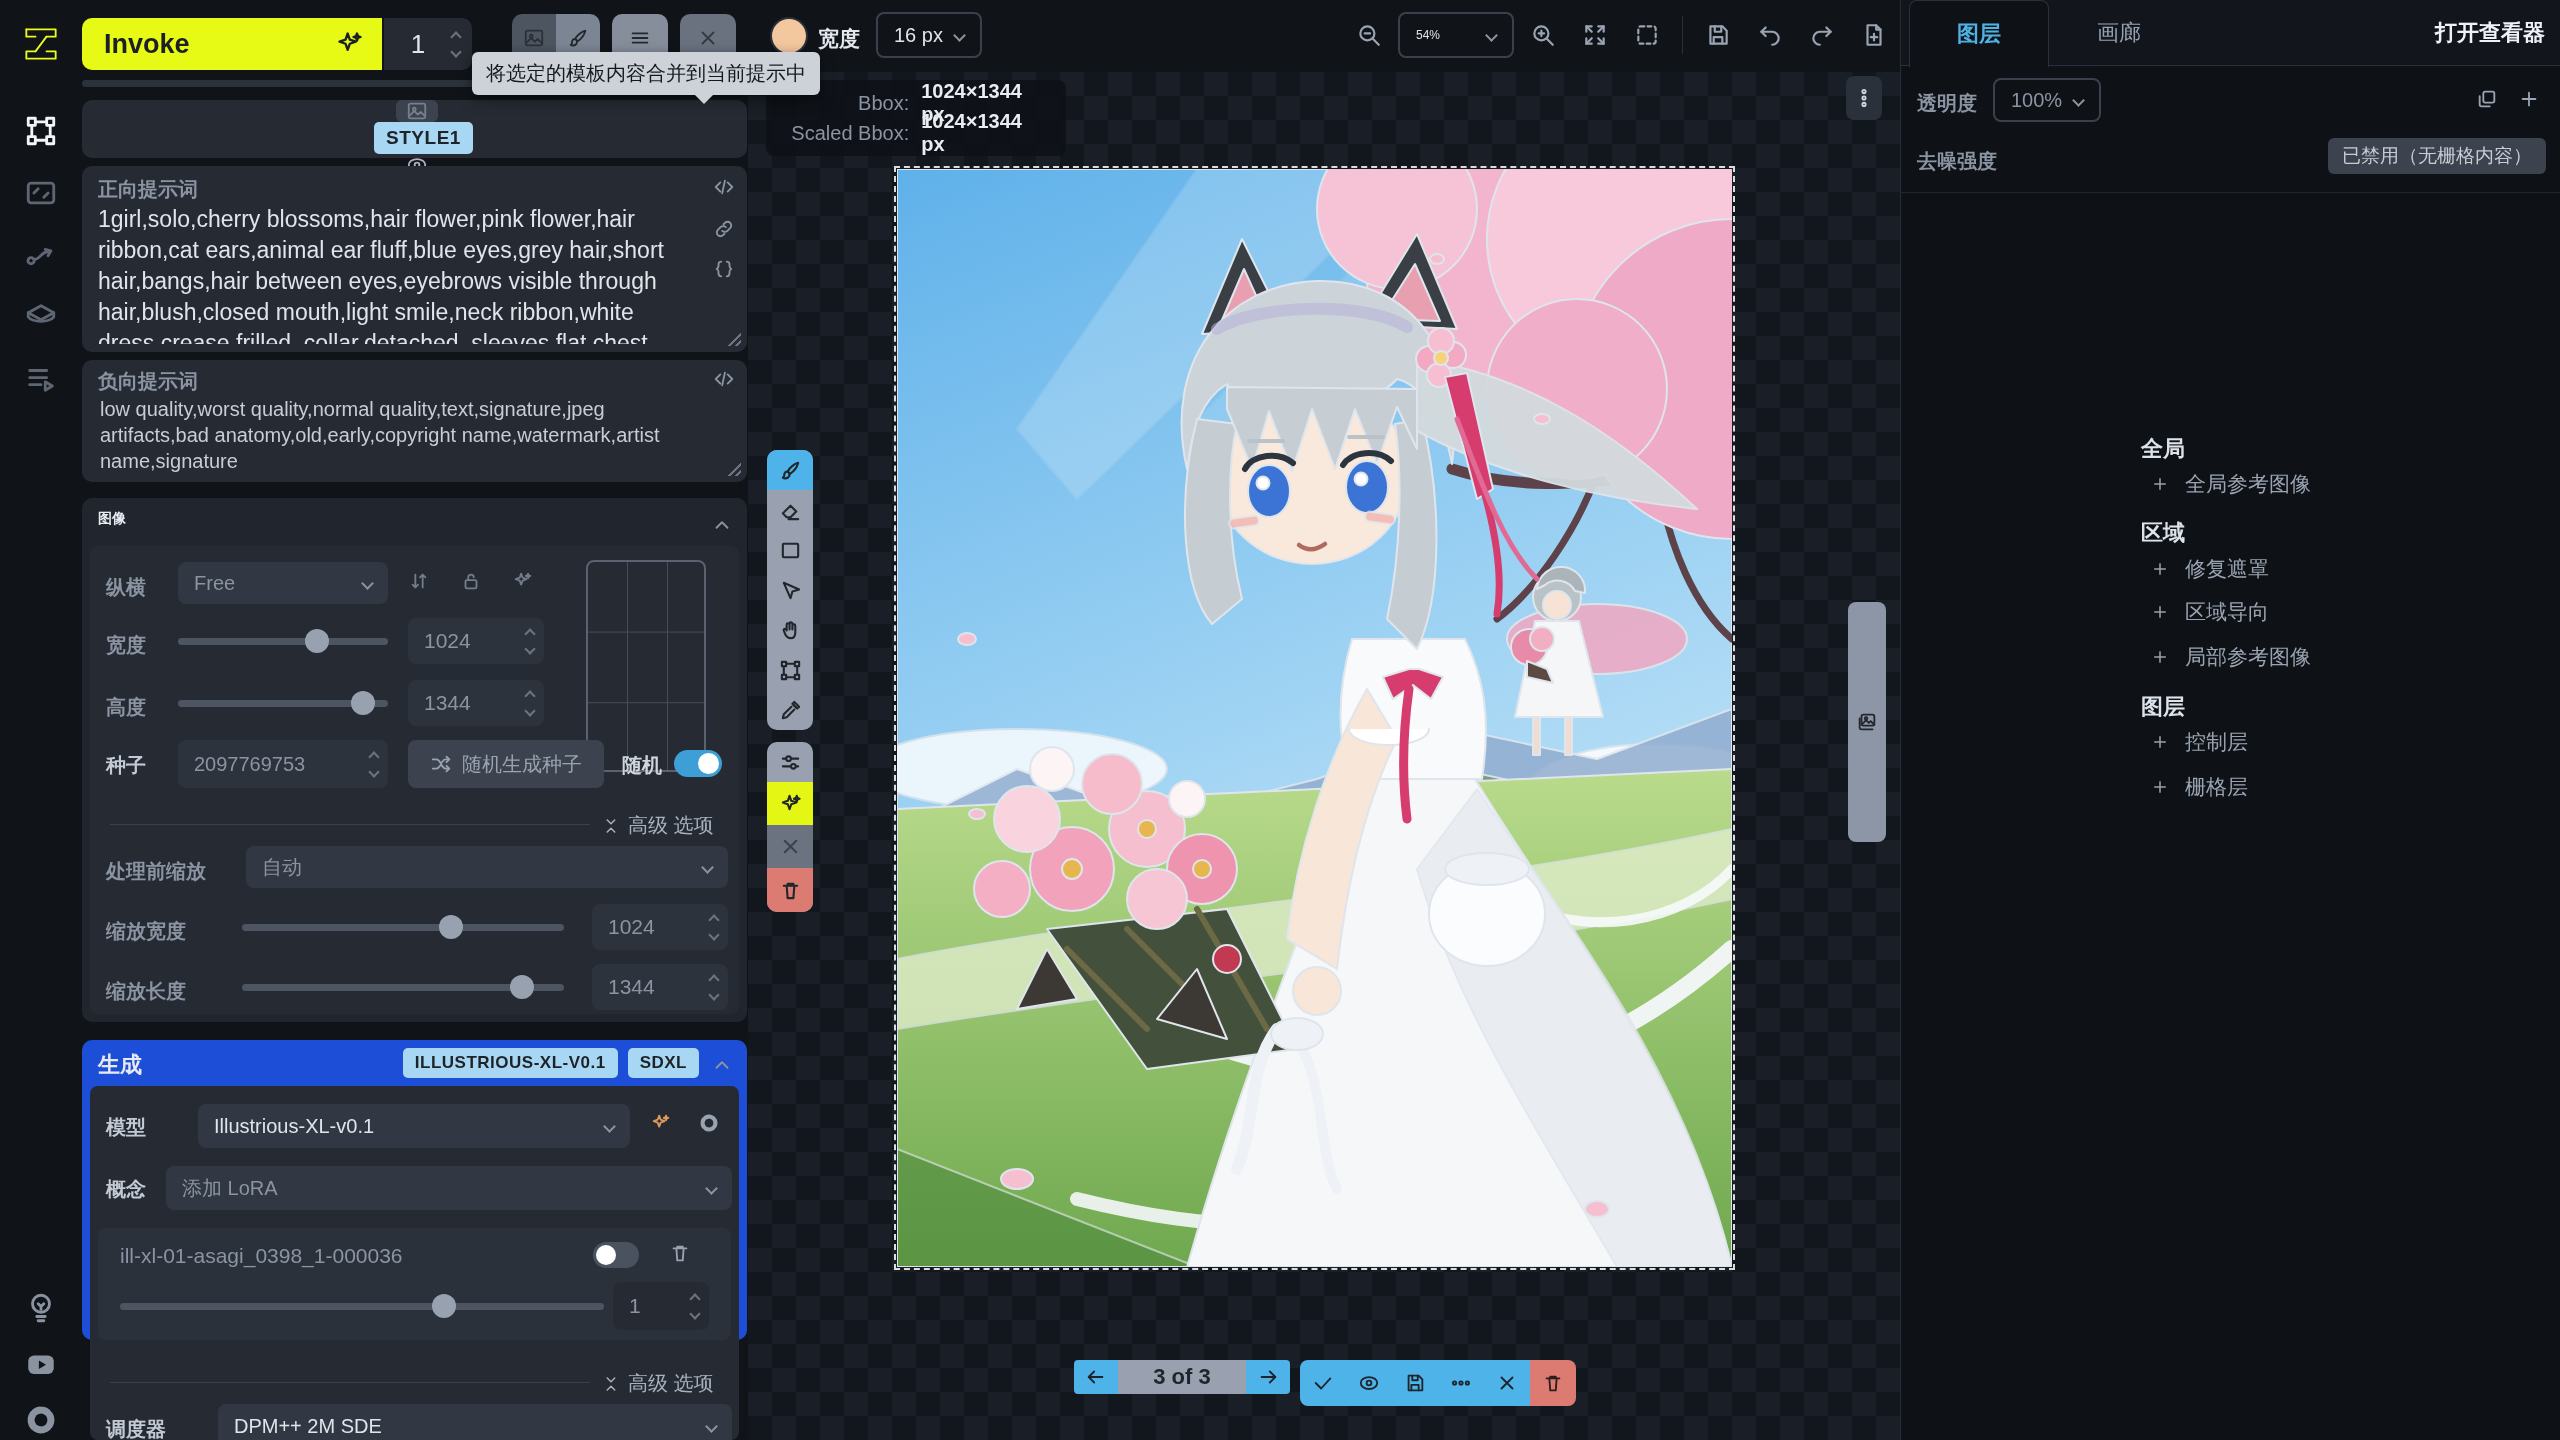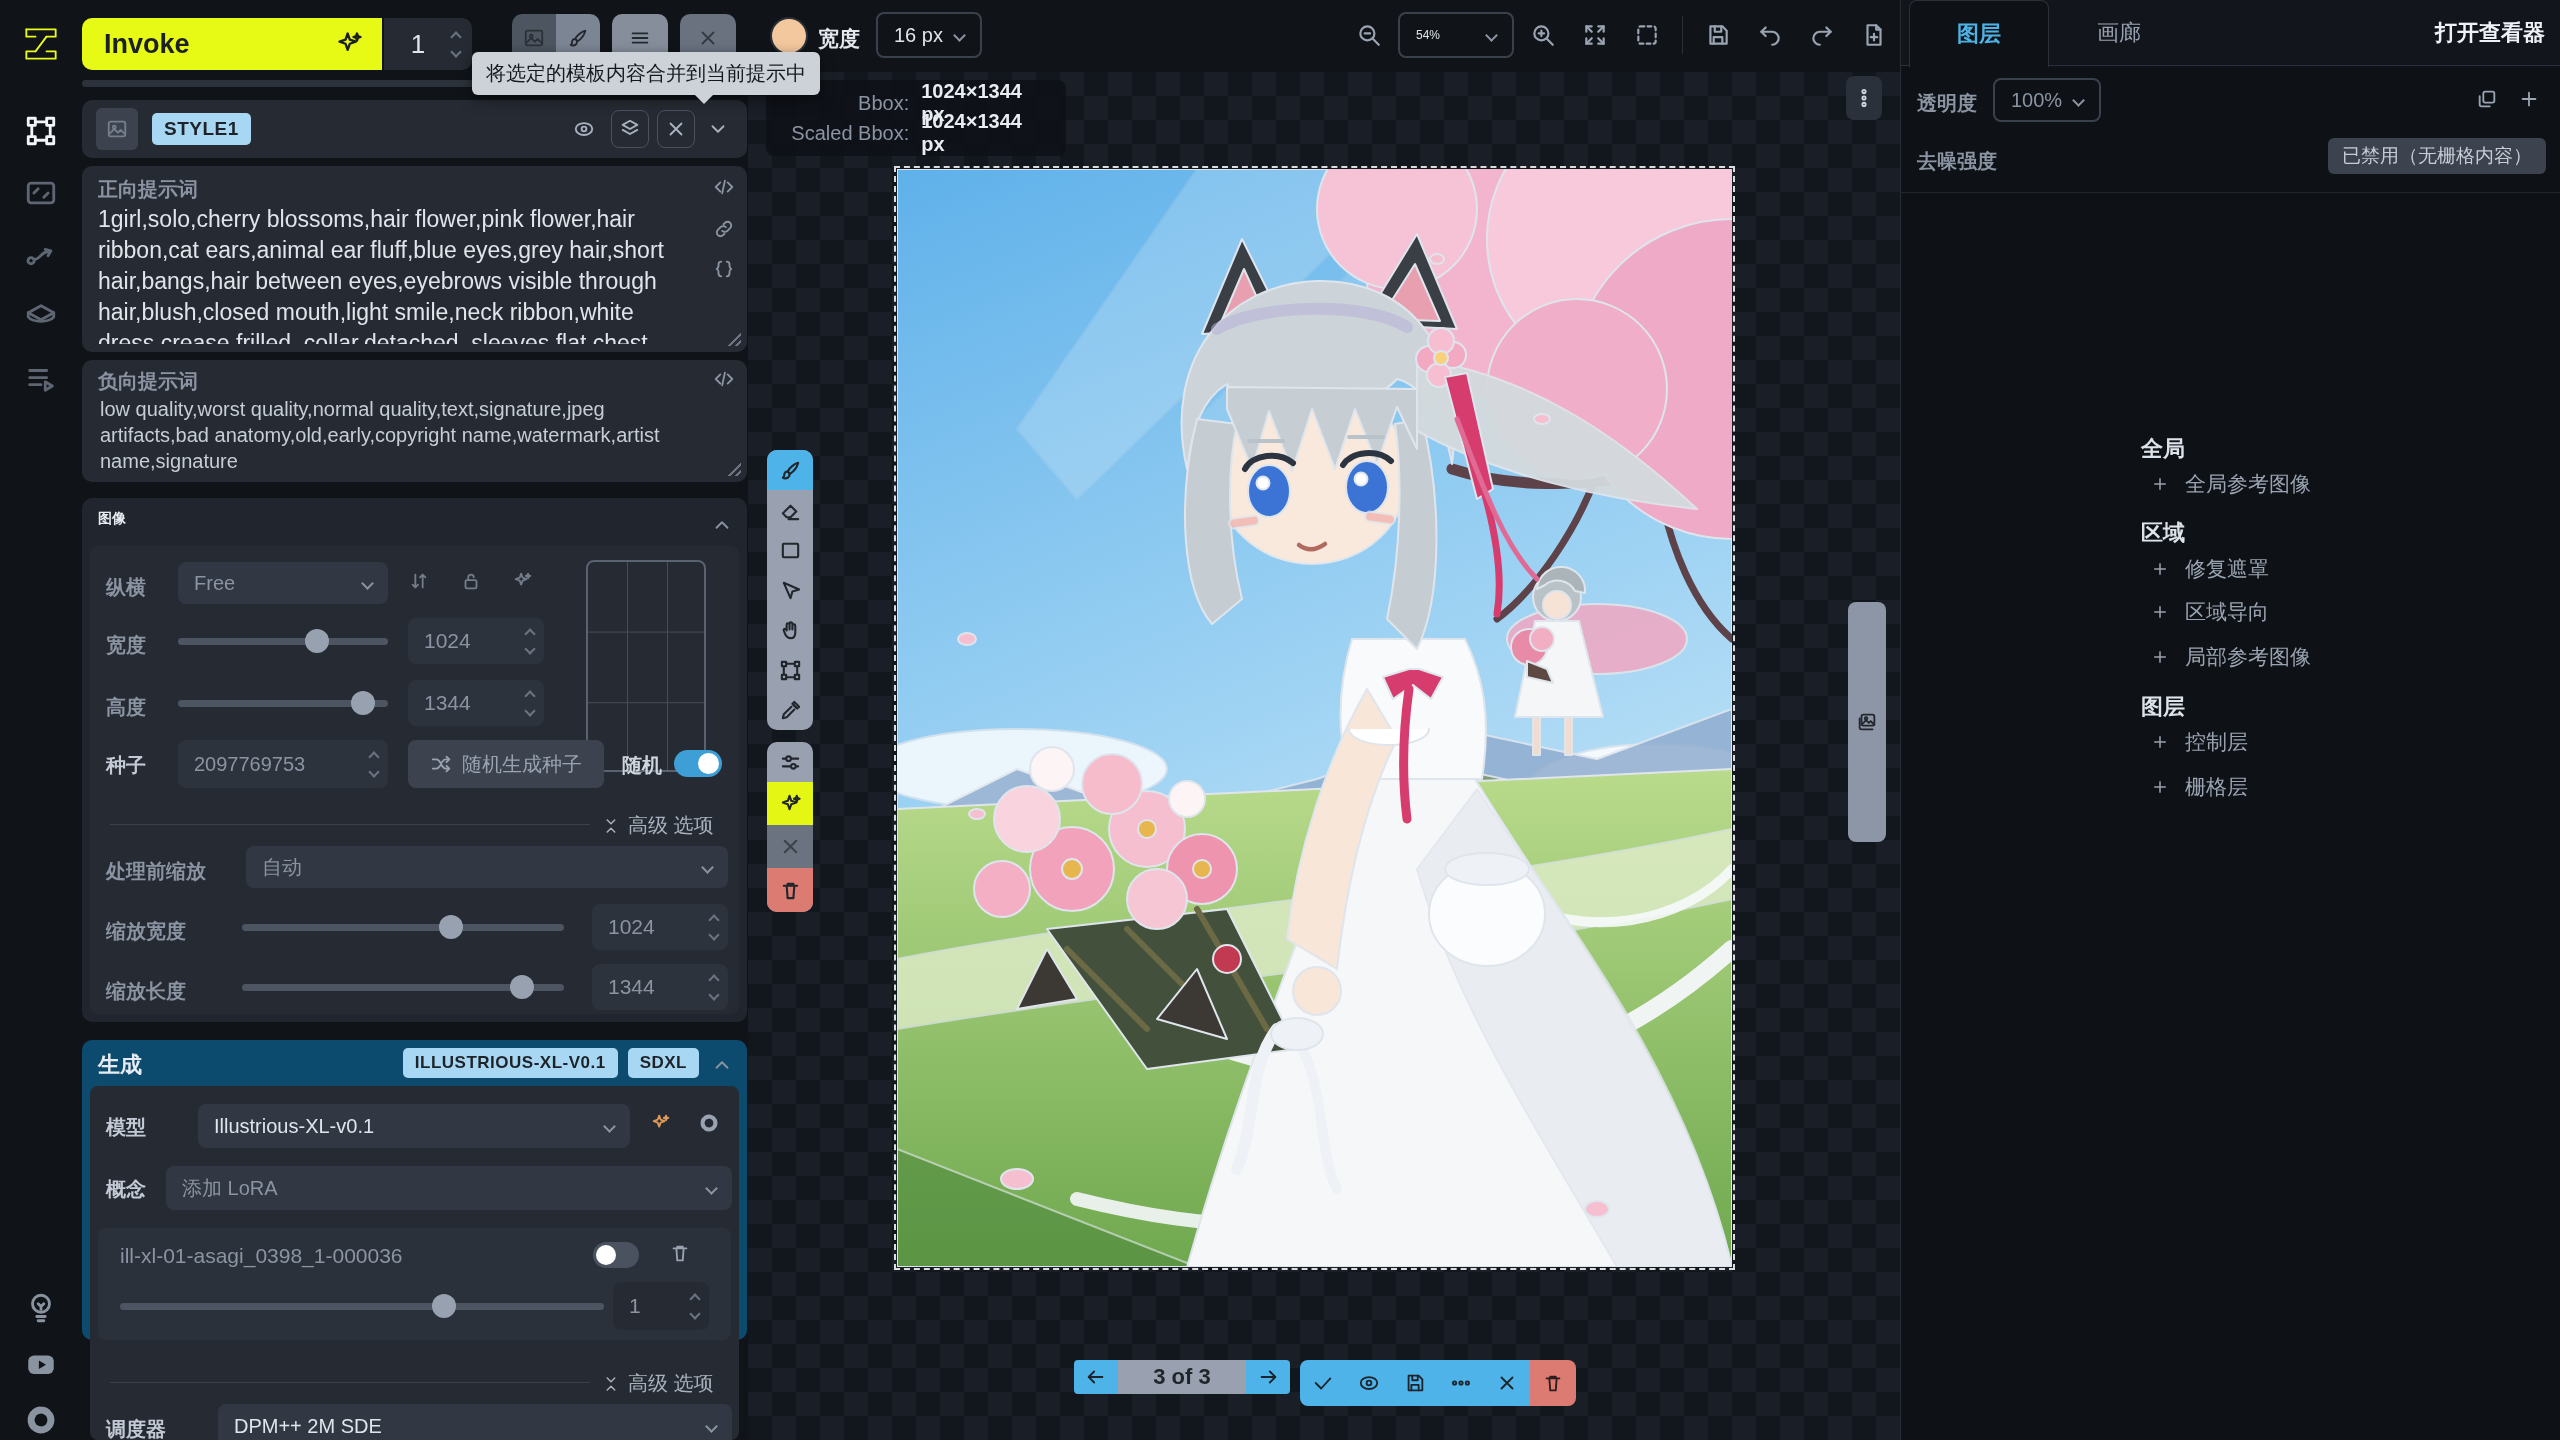--- a/index.html
+++ b/index.html
@@ -12,21 +12,21 @@
   .ic-s { width:22px; height:22px; }
 
   
   #left-rail { left:0; top:0; width:82px; height:1440px; background:#101419; }
   .rail-btn { width:82px; height:62px; display:flex; align-items:center; justify-content:center; color:#5d6672; }
   .rail-btn.active { color:#f1f5f9; }
   .rail-btn svg { width:34px; height:34px; }
 
   
   #left-panel { left:82px; top:0; width:666px; height:1440px; }
-  .card { background:#262b33; border-radius:10px; position:absolute; }
+  .card { background:#262b33; border-radius:10px; position:absolute;flex-direction:column; }
   .seclabel { color:#8b94a2; font-size:20px; font-weight:bold; }
   .sel { background:#313843; border-radius:8px; color:#8b94a2; font-size:20px;
     display:flex; align-items:center; padding:0 16px; justify-content:space-between; position:absolute; }
   .sel .val { overflow:hidden; white-space:nowrap; }
   .sel.lit { color:#dfe5ea; }
   .chev { width:9px; height:9px; border-right:2px solid #8b94a2; border-bottom:2px solid #8b94a2;
     transform:rotate(45deg); margin-left:12px; flex:0 0 auto; }
   .track { position:absolute; height:7px; background:#4d5562; border-radius:4px; top:50%; margin-top:-3px; }
   .knob { position:absolute; width:24px; height:24px; background:#98a1af; border-radius:50%; top:50%;
     transform:translate(-50%,-50%); }
@@ -384,21 +384,21 @@
       <div class="numbox" style="left:502px;top:418px;width:136px;height:46px">
         <span>1344</span>
         <span class="steppers">
             <i class="u"></i>
             <i class="d"></i>
           </span>
       </div>
     </div>
   </div>
 
-  <div class="card" style="left:0;top:1040px;width:665px;height:300px;background:#0c4a6e">
+  <div class="card" style="left:0;top:1040px;width:665px;height:300px;background:#1d4ed8">
     <div class="abs" style="left:16px;top:10px;font-size:22px;font-weight:bold;color:#e6ebf1">生成</div>
     <div class="abs flex" style="right:48px;top:8px;gap:10px">
       <span class="badge-blue">ILLUSTRIOUS-XL-V0.1</span>
       <span class="badge-blue">SDXL</span>
     </div>
     <div class="abs" style="right:14px;top:14px;color:#8b94a2">
       <svg class="ic-s" viewBox="0 0 24 24">
           <path d="M6 15l6-6 6 6"></path>
         </svg>
     </div>

